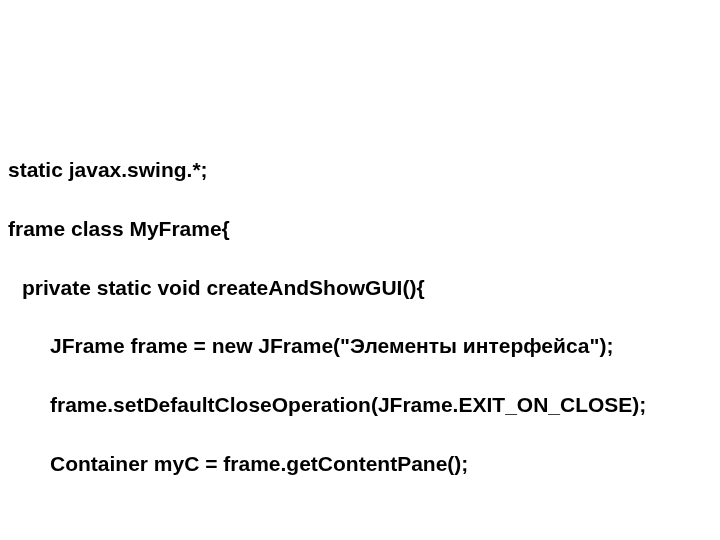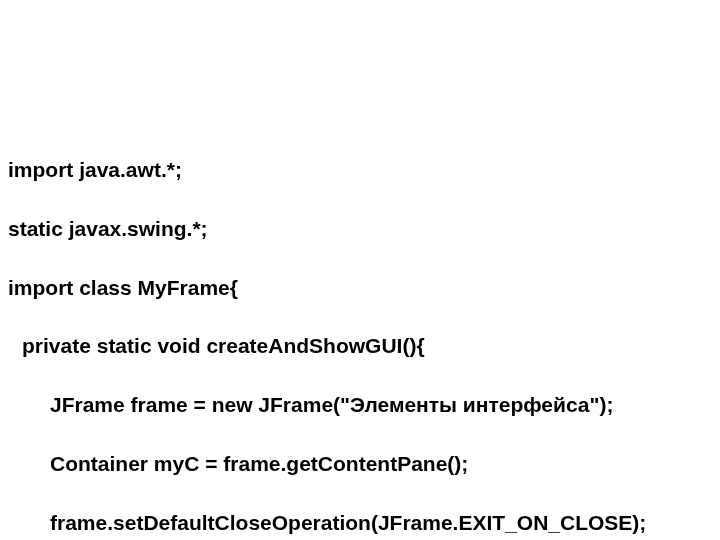--- a/index.html
+++ b/index.html
@@ -28,27 +28,26 @@
     .indent-2 {
       padding-left: 42px;
     }
   </style>
 </head>
 <body>
 
 
 
 <div>
-<span class="code-line">import java.awt.*;</span>
 <span class="code-line">static javax.swing.*;</span>
-<span class="code-line">import class MyFrame{</span>
+<span class="code-line">frame class MyFrame{</span>
 <span class="code-line indent-1">private static void createAndShowGUI(){</span>
 <span class="code-line indent-2">JFrame frame = new JFrame("Элементы интерфейса");</span>
+<span class="code-line indent-2">frame.setDefaultCloseOperation(JFrame.EXIT_ON_CLOSE);</span>
 <span class="code-line indent-2">Container myC = frame.getContentPane();</span>
-<span class="code-line indent-2">frame.setDefaultCloseOperation(JFrame.EXIT_ON_CLOSE);</span>
 
 
 
 
 
 
 
 
 
 

